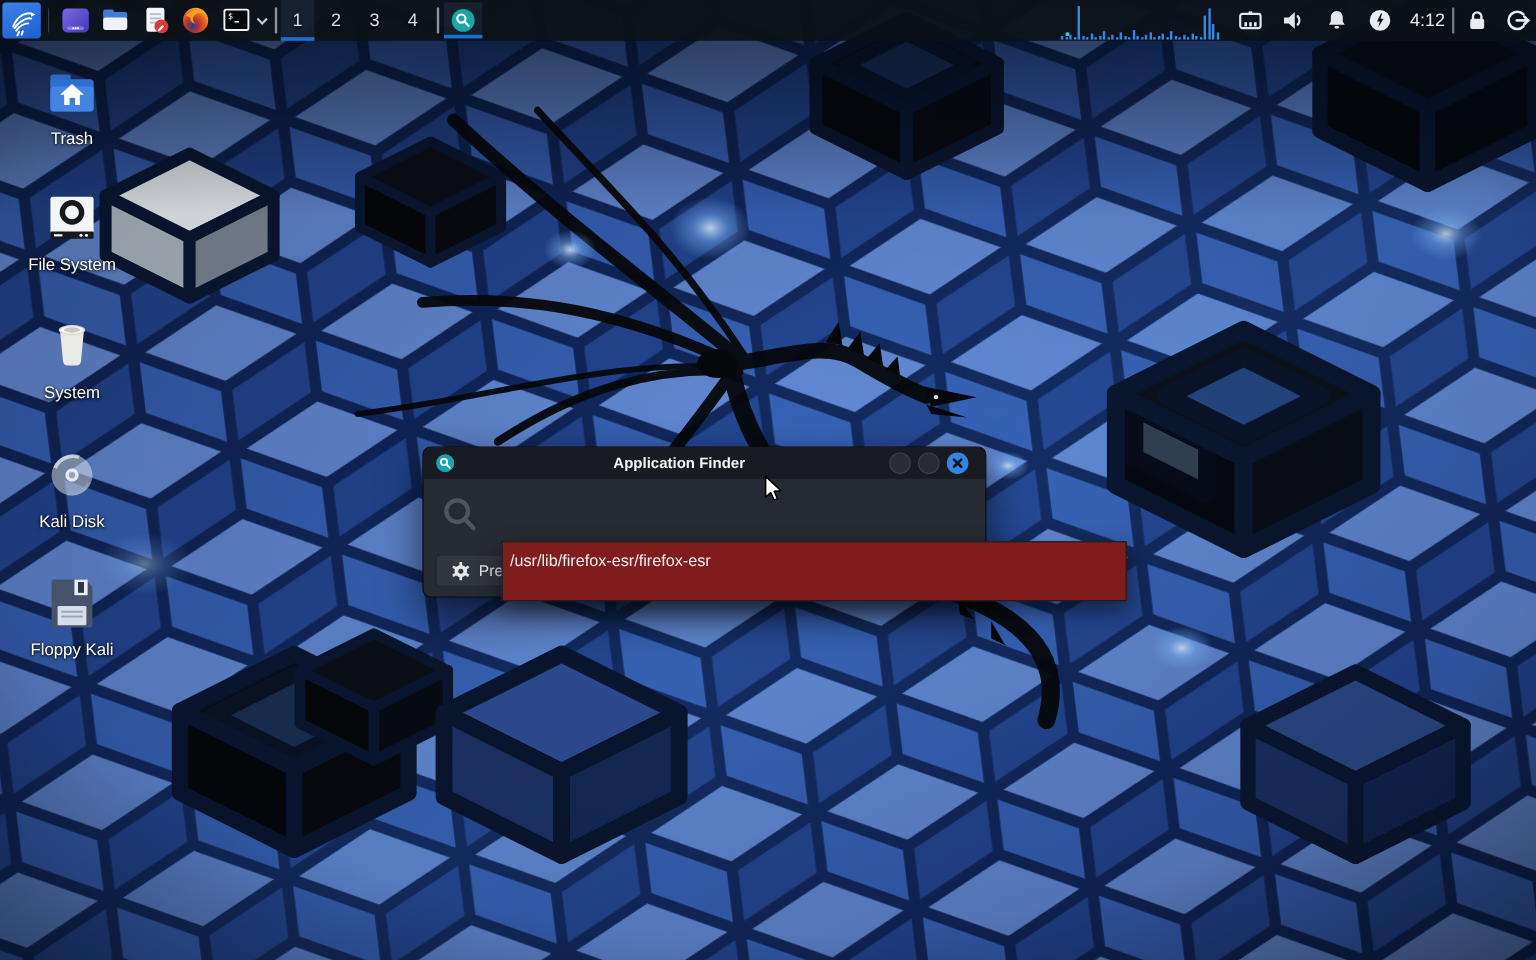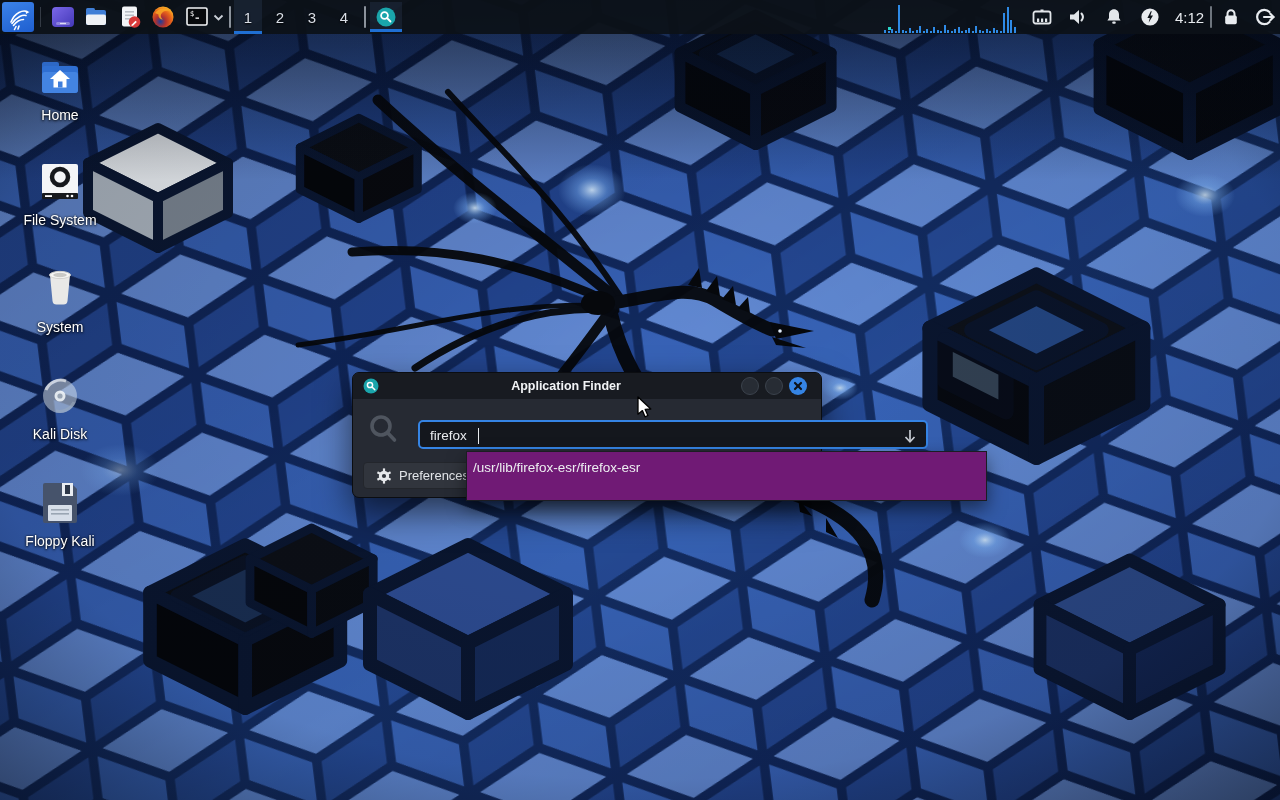--- a/index.html
+++ b/index.html
@@ -37,22 +37,22 @@
          color:#f2f4f6;font-size:12.5px;font-weight:bold;}
   .wbtn{position:absolute;top:4px;width:18px;height:18px;border-radius:50%;box-sizing:border-box;}
   .wbtn.plain{background:#272c34;border:1px solid #3b424c;}
   .wbtn.close{background:#3584e4;}
   #search-field{position:absolute;left:65px;top:47px;width:510px;height:29px;box-sizing:border-box;
                 background:#14171d;border:2px solid #3584e4;border-radius:5px;}
   #search-text{position:absolute;left:10px;top:4px;color:#e9ebee;font-size:13.5px;line-height:20px;}
   #caret{position:absolute;top:6px;width:1px;height:16px;background:#e9ebee;}
   #prefs-btn{position:absolute;left:10px;top:89px;height:27px;padding:0 12px;display:flex;align-items:center;gap:7px;
              background:#31353d;border:1px solid #23262c;border-radius:4px;color:#e2e5e9;font-size:13px;box-sizing:border-box;}
-  #dropdown{position:absolute;left:65px;top:78px;width:521px;height:50px;background:#701a75;
-            border:1px solid #1b1d22;box-shadow:0 8px 18px rgba(0,0,0,.5);z-index:5;box-sizing:border-box;margin-left:48px;}
+  #dropdown{position:absolute;left:65px;top:78px;width:521px;height:50px;background:#7f1d1d;
+            border:1px solid #1b1d22;box-shadow:0 8px 18px rgba(0,0,0,.5);z-index:5;box-sizing:border-box;}
   #suggestion{position:absolute;left:6px;top:8px;color:#edeff1;font-size:13.5px;}
 
   #mouse-cursor{left:634px;top:396px;z-index:60;}
 </style>
 </head>
 <body>
 
 <svg id="wallpaper" class="abs" width="1280" height="800" viewBox="0 0 1280 800">
   <defs>
     <linearGradient id="bgG" x1="0" y1="0" x2="1" y2="1">
@@ -183,21 +183,21 @@
 
 <div class="dicon" style="top:53px">
   <svg width="48" height="48" viewBox="0 0 48 48">
     <rect x="6" y="9" width="17" height="9" rx="2" fill="#2d68c6"></rect>
     <rect x="6" y="13" width="36" height="27" rx="3" fill="#2f6fd2"></rect>
     <rect x="6" y="19" width="36" height="21" rx="3" fill="#4384e2"></rect>
     <polygon points="24,17 34,26 14,26" fill="#ffffff"></polygon>
     <rect x="17.5" y="25" width="13" height="9.5" fill="#ffffff"></rect>
     <rect x="22" y="28.5" width="4.5" height="6" fill="#3f7edb"></rect>
   </svg>
-  <div class="lbl">Home</div>
+  <div class="lbl">Trash</div>
 </div>
 
 <div class="dicon" style="top:158px">
   <svg width="48" height="48" viewBox="0 0 48 48">
     <rect x="6" y="6" width="36" height="31" rx="2" fill="#f4f5f7"></rect>
     <circle cx="24" cy="19" r="8" fill="none" stroke="#16181c" stroke-width="4.5"></circle>
     <rect x="6" y="35" width="36" height="6" rx="1" fill="#17191d"></rect>
     <rect x="9" y="37.2" width="7" height="1.8" fill="#ffffff"></rect>
     <circle cx="36" cy="38" r="1.3" fill="#ffffff"></circle>
       <circle cx="31.5" cy="38" r="1.3" fill="#ffffff"></circle>
@@ -456,28 +456,20 @@
         <line x1="12" y1="6" x2="6" y2="12" stroke="#0e1219" stroke-width="2.2" stroke-linecap="round"></line>
       </svg>
     </div>
   </div>
 
   <svg class="abs" style="left:14px;top:40px" width="34" height="36" viewBox="0 0 34 36">
     <circle cx="14" cy="13" r="9" fill="none" stroke="#4f555f" stroke-width="3.6"></circle>
     <line x1="20.8" y1="20" x2="27.5" y2="27" stroke="#4f555f" stroke-width="3.6" stroke-linecap="round"></line>
   </svg>
 
-  <div id="search-field">
-    <span id="search-text">firefox</span>
-    <div id="caret" style="left:58px"></div>
-    <svg class="abs" style="right:9px;top:6px" width="14" height="17" viewBox="0 0 14 17">
-      <line x1="7" y1="2" x2="7" y2="13" stroke="#c6cbd2" stroke-width="1.7"></line>
-      <polyline points="2.5,9 7,13.8 11.5,9" fill="none" stroke="#c6cbd2" stroke-width="1.7"></polyline>
-    </svg>
-  </div>
 
   <div id="prefs-btn">
     <svg width="16" height="16" viewBox="0 0 16 16">
       <g fill="#e6e8eb">
         <circle cx="8" cy="8" r="5.2"></circle>
         <rect x="6.9" y="0.4" width="2.2" height="3.4" transform="rotate(0 8 8)"></rect>
         <rect x="6.9" y="0.4" width="2.2" height="3.4" transform="rotate(60 8 8)"></rect>
         <rect x="6.9" y="0.4" width="2.2" height="3.4" transform="rotate(120 8 8)"></rect>
         <rect x="6.9" y="0.4" width="2.2" height="3.4" transform="rotate(180 8 8)"></rect>
         <rect x="6.9" y="0.4" width="2.2" height="3.4" transform="rotate(240 8 8)"></rect>

